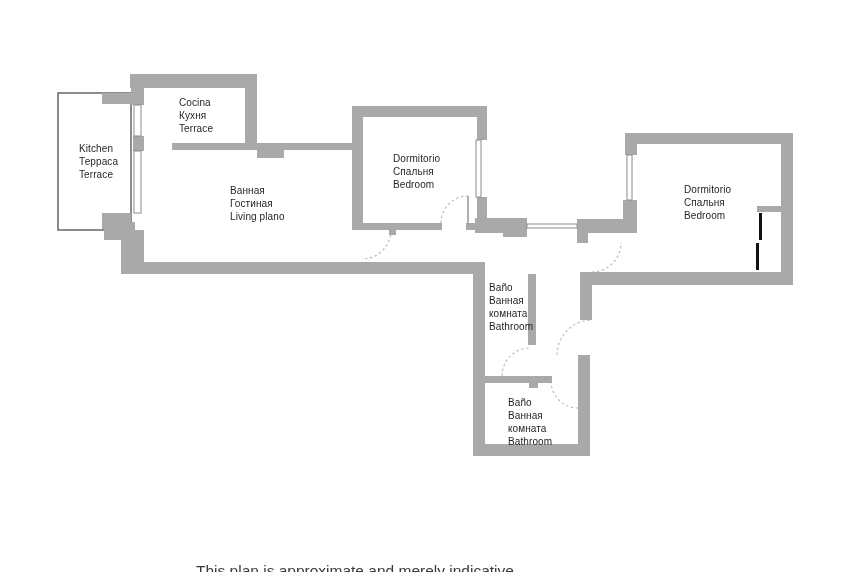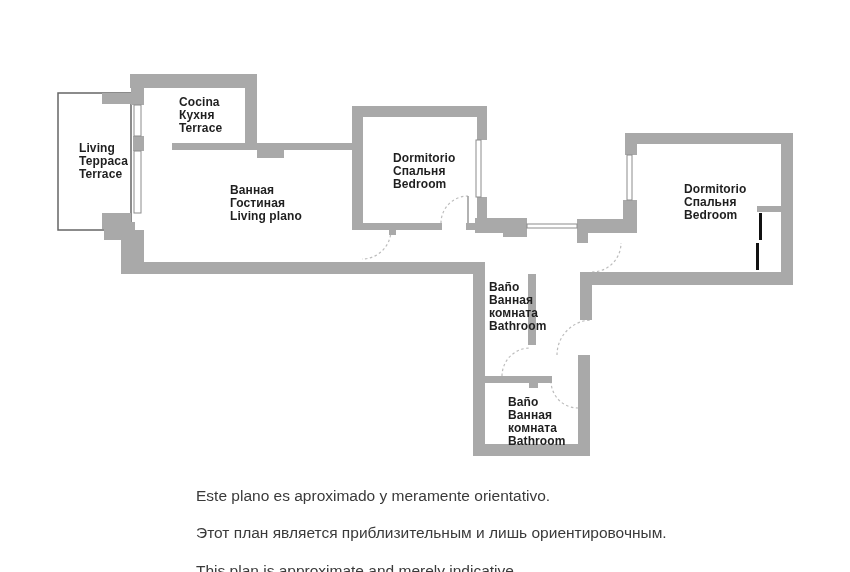--- a/index.html
+++ b/index.html
@@ -3,21 +3,21 @@
 <meta charset="utf-8">
 <style>
   :root{
     --wall:#a9a9a9; --window:#8c8c8c; --outline:#666666; --arc:#bdbdbd;
     --wardrobe:#111111; --label:#1f1f1f; --disclaimer:#3a3a3a; --wm:#ffffff;
   }
   html,body{margin:0;padding:0;background:#fff;}
   .canvas{position:relative;width:850px;height:572px;background:#ffffff;overflow:hidden;
           font-family:"Liberation Sans",sans-serif;}
   .plan-svg{position:absolute;left:0;top:0;}
-  .room-label{position:absolute;font-size:12px;font-weight:700;line-height:13px;
+  .room-label{position:absolute;font-size:10px;font-weight:400;line-height:13px;
               color:var(--label);white-space:nowrap;letter-spacing:0.1px;}
   .room-label span{display:block;}
   .watermark{position:absolute;left:336px;top:252px;font-family:"DejaVu Serif",serif;
              font-size:34px;color:var(--wm);opacity:0.92;letter-spacing:1px;white-space:nowrap;}
   .disclaimer-line{position:absolute;left:196px;margin:0;font-size:15.5px;
                    color:var(--disclaimer);white-space:nowrap;}
 </style>
 </head>
 <body>
 
@@ -84,21 +84,21 @@
     </g>
 
     <g fill="var(--wardrobe)">
       <rect x="759" y="213" width="3" height="27"></rect>
       <rect x="756" y="243" width="3" height="27"></rect>
     </g>
   </svg>
 
 
   <div class="room-label" style="left:79px;top:142px">
-    <span>Living</span>
+    <span>Kitchen</span>
     <span>Терраса</span>
     <span>Terrace</span>
   </div>
   <div class="room-label" style="left:179px;top:96px">
     <span>Cocina</span>
     <span>Кухня</span>
     <span>Terrace</span>
   </div>
   <div class="room-label" style="left:230px;top:184px">
     <span>Ванная</span>
@@ -121,17 +121,15 @@
     <span>комната</span>
     <span>Bathroom</span>
   </div>
   <div class="room-label" style="left:508px;top:396px">
     <span>Baño</span>
     <span>Ванная</span>
     <span>комната</span>
     <span>Bathroom</span>
   </div>
 
-  <p class="disclaimer-line" style="top:487px">Este plano es aproximado y meramente orientativo.</p>
-  <p class="disclaimer-line" style="top:524px">Этот план является приблизительным и лишь ориентировочным.</p>
   <p class="disclaimer-line" style="top:562px">This plan is approximate and merely indicative.</p>
 
 </div>
 
 </body></html>

